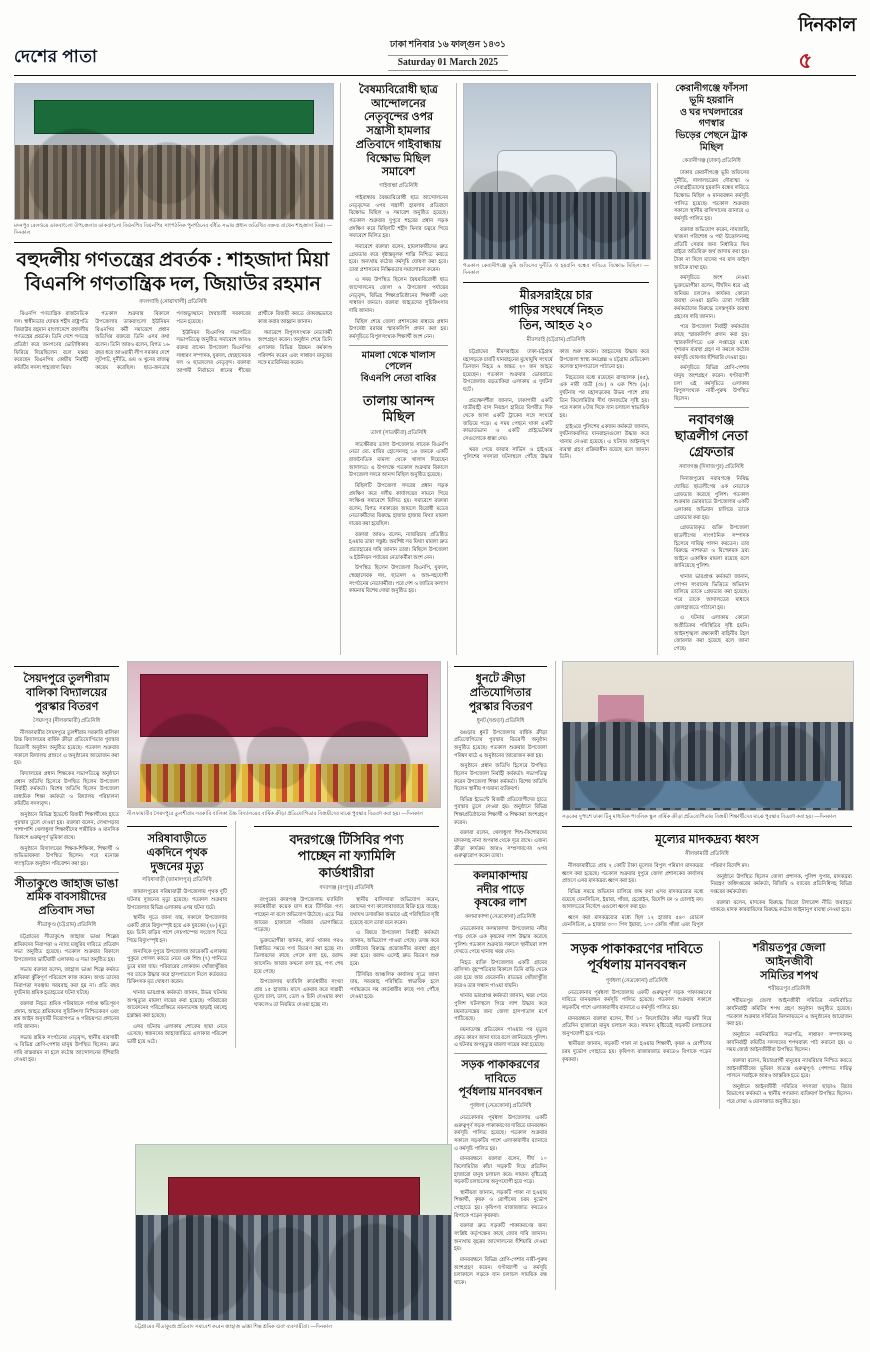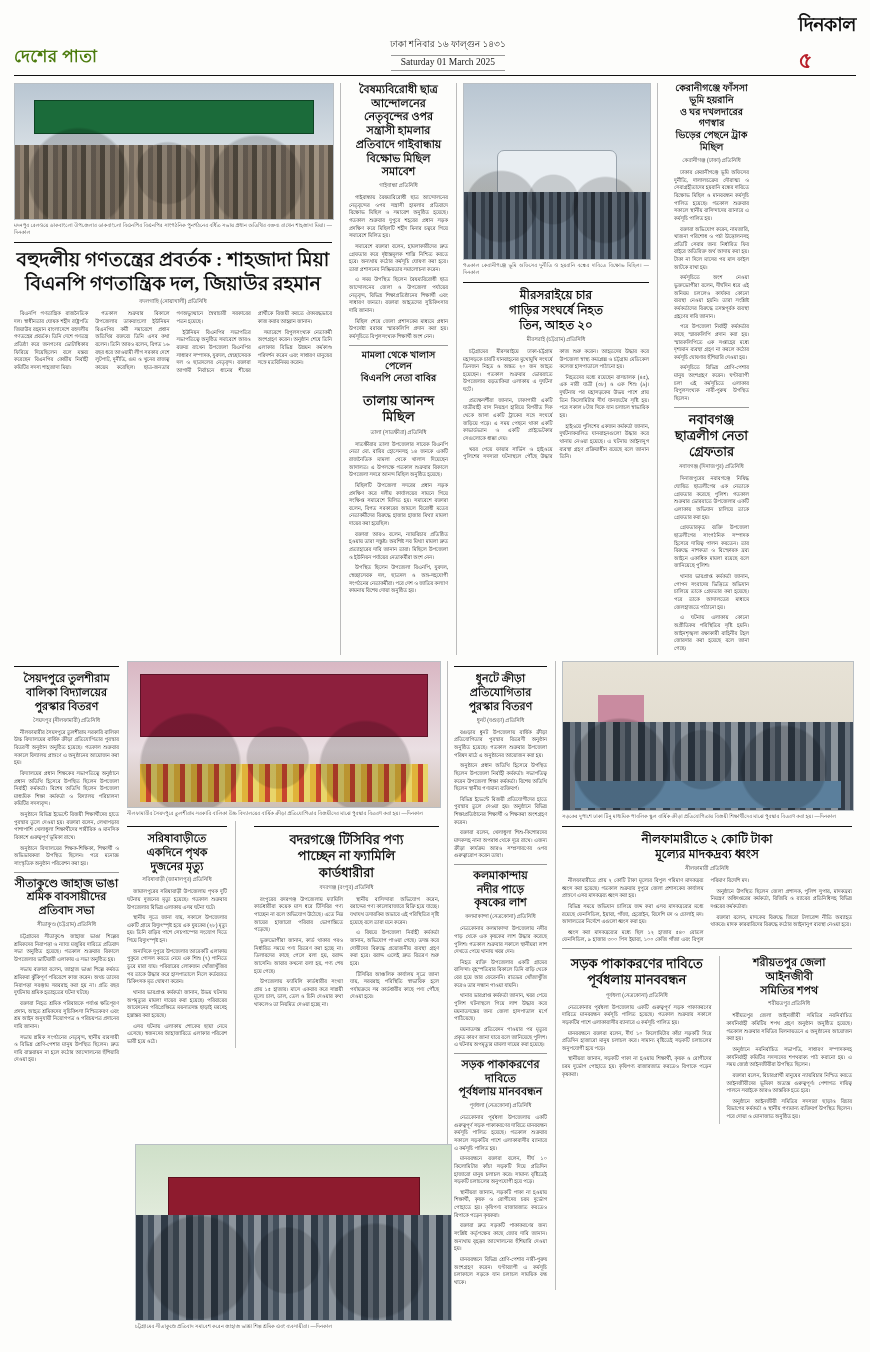--- a/index.html
+++ b/index.html
@@ -3,22 +3,22 @@
 <meta charset="utf-8">
 <style>
   html,body{margin:0;padding:0;background:#d9d9d9;}
   body{font-family:"Liberation Serif", serif;}
   .page{
     width:870px;height:1352px;background:#fdfdfb;margin:0 auto;position:relative;
     box-sizing:border-box;padding:10px 14px 8px 14px;overflow:hidden;
   }
   
   .masthead{display:flex;align-items:flex-end;justify-content:space-between;border-bottom:1.6px solid #111;padding-bottom:4px;}
-  .mast-left{font-size:17px;color:#4d7c0f;font-weight:bold;letter-spacing:.5px;}
-  .mast-center{text-align:center;line-height:1.25;flex:1;}
+  .mast-left{font-size:17px;color:#0f172a;font-weight:bold;letter-spacing:.5px;}
+  .mast-center{text-align:center;line-height:1.25;flex:1;font-weight:bold;}
   .mast-center .bn{font-size:9px;color:#222;}
   .mast-center .en{font-size:9.5px;color:#222;border-top:1px solid #999;border-bottom:1px solid #999;display:inline-block;padding:1px 10px;margin-top:1px;}
   .mast-right{display:flex;align-items:flex-start;gap:9px;flex-direction:column;}
   .mast-right .logo{font-size:19px;font-weight:bold;color:#111;letter-spacing:-0.5px;}
   .mast-right .pageno{font-size:22px;color:#b8202a;font-weight:bold;line-height:.9;}
 
   .cols{display:flex;gap:8px;margin-top:7px;}
   .col{box-sizing:border-box;}
   .c1{width:318px;}
   .c2{width:108px;}
@@ -286,21 +286,20 @@
     <div class="col vline" style="width:297px;padding-left:6px">
       <div class="photo" style="height:148px">
         <div class="ph-wall"></div>
           <div class="ph-girl"></div>
           <div class="ph-people"></div>
           <div class="ph-tbl"></div>
           <div class="fig-overlay"></div>
       </div>
       <div class="cap">সড়কের দুপাশে ঢাকা টিনু মাধ্যমিক পাবলিক স্কুল বার্ষিক ক্রীড়া প্রতিযোগিতায় বিজয়ী শিক্ষার্থীদের মাঝে পুরস্কার বিতরণ করা হয়। —দিনকাল</div>
       <div class="rule"></div>
-      <div class="hl h-lg">নীলফামারীতে ২ কোটি টাকা</div>
       <div class="hl h-lg">মূল্যের মাদকদ্রব্য ধ্বংস</div>
       <div class="byline">নীলফামারী প্রতিনিধি</div>
       <div class="body twocol">
         <p>নীলফামারীতে প্রায় ২ কোটি টাকা মূল্যের বিপুল পরিমাণ মাদকদ্রব্য ধ্বংস করা হয়েছে। গতকাল শুক্রবার দুপুরে জেলা প্রশাসকের কার্যালয় প্রাঙ্গণে এসব মাদকদ্রব্য ধ্বংস করা হয়।</p>
         <p>বিভিন্ন সময়ে অভিযান চালিয়ে জব্দ করা এসব মাদকদ্রব্যের মধ্যে রয়েছে ফেনসিডিল, ইয়াবা, গাঁজা, হেরোইন, বিদেশি মদ ও চোলাই মদ। আদালতের নির্দেশে এগুলো ধ্বংস করা হয়।</p>
         <p>ধ্বংস করা মাদকদ্রব্যের মধ্যে ছিল ১২ হাজার ৫৪০ বোতল ফেনসিডিল, ৯ হাজার ৩০০ পিস ইয়াবা, ১০০ কেজি গাঁজা এবং বিপুল পরিমাণ বিদেশি মদ।</p>
         <p>অনুষ্ঠানে উপস্থিত ছিলেন জেলা প্রশাসক, পুলিশ সুপার, মাদকদ্রব্য নিয়ন্ত্রণ অধিদপ্তরের কর্মকর্তা, বিজিবি ও র‍্যাবের প্রতিনিধিসহ বিভিন্ন দপ্তরের কর্মকর্তারা।</p>
         <p>বক্তারা বলেন, মাদকের বিরুদ্ধে জিরো টলারেন্স নীতি অব্যাহত থাকবে। মাদক কারবারিদের বিরুদ্ধে কঠোর আইনানুগ ব্যবস্থা নেওয়া হবে।</p>
       </div>
       <div class="rule-thin"></div>

